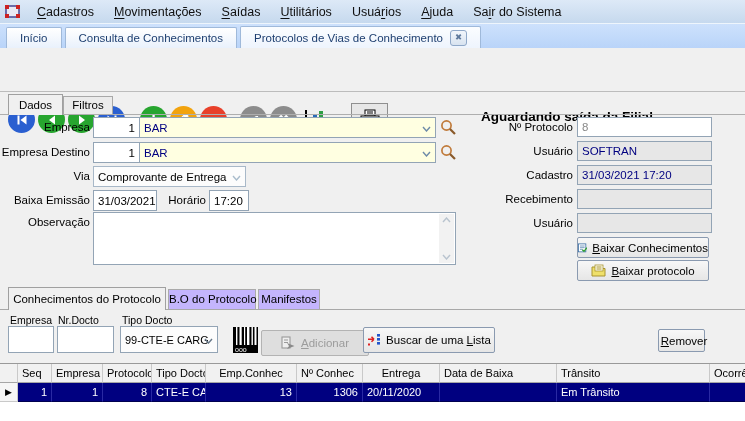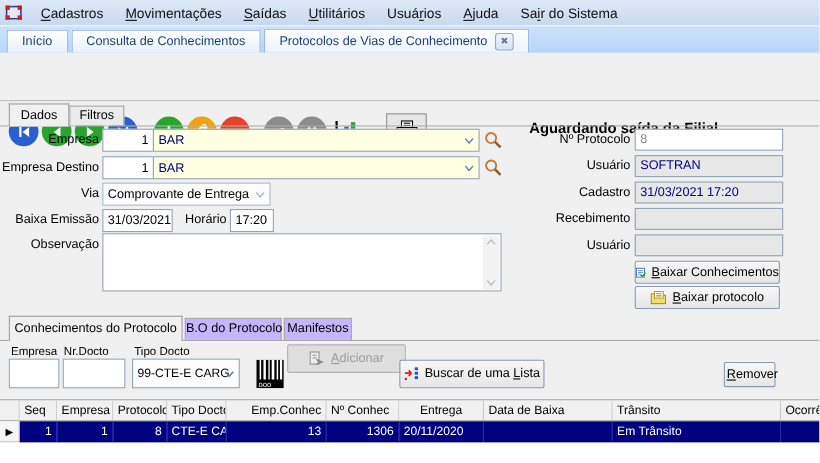--- a/index.html
+++ b/index.html
@@ -314,21 +314,21 @@
       <rect x="3" y="0" width="1.4" height="18" fill="#fff"></rect>
       <rect x="6.5" y="0" width="2.2" height="18" fill="#fff"></rect>
       <rect x="11" y="0" width="1.2" height="18" fill="#fff"></rect>
       <rect x="14" y="0" width="2.4" height="18" fill="#fff"></rect>
       <rect x="18.5" y="0" width="1.4" height="18" fill="#fff"></rect>
       <rect x="21.5" y="0" width="2" height="18" fill="#fff"></rect>
       <text x="2" y="24.5" font-size="7" fill="#fff" font-family="Liberation Sans, sans-serif">ooo</text>
     </svg>
   </div>
 
-  <div class="sbtn disabled" style="left:261px;top:313px;width:108px;height:26px;">
+  <div class="sbtn disabled" style="left:261px;top:330px;width:108px;height:26px;">
     <svg width="15" height="14" viewBox="0 0 15 14">
       <rect x="1" y="1" width="8" height="11" fill="#eee" stroke="#9a9a9a" stroke-width="1.1"></rect>
       <line x1="3" y1="4" x2="7" y2="4" stroke="#9a9a9a"></line>
         <line x1="3" y1="6.5" x2="7" y2="6.5" stroke="#9a9a9a"></line>
       <path d="M6 7 L13.5 10 L6 13 L8 10 Z" fill="#8a8a8a"></path>
     </svg>
     <span><u>A</u>dicionar</span>
   </div>
 
   <div class="sbtn" style="left:363px;top:327px;width:132px;height:26px;">
@@ -353,21 +353,21 @@
     <span><u>R</u>emover</span>
   </div>
 
   <div class="grid">
       <div class="grow ghead">
         <div class="gcell" style="width: 18px; text-align: left;"></div>
         <div class="gcell" style="width: 34px; text-align: left;">Seq</div>
         <div class="gcell" style="width: 51px; text-align: left;">Empresa</div>
         <div class="gcell" style="width: 49px; text-align: left;">Protocolo</div>
         <div class="gcell" style="width: 54px; text-align: left;">Tipo Docto</div>
-        <div class="gcell" style="width: 91px; text-align: right;">Emp.Conhec</div>
+        <div class="gcell" style="width: 91px; text-align: center;">Emp.Conhec</div>
         <div class="gcell" style="width: 66px; text-align: left;">Nº Conhec</div>
         <div class="gcell" style="width: 77px; text-align: center;">Entrega</div>
         <div class="gcell" style="width: 117px; text-align: left;">Data de Baixa</div>
         <div class="gcell" style="width: 153px; text-align: left;">Trânsito</div>
         <div class="gcell" style="width: 60px; text-align: left;">Ocorrê</div>
       </div>
       <div class="grow sel">
         <div class="gcell selector" style="width: 18px; text-align: center;">▶</div>
         <div class="gcell" style="width: 34px; text-align: right;">1</div>
         <div class="gcell" style="width: 51px; text-align: right;">1</div>

